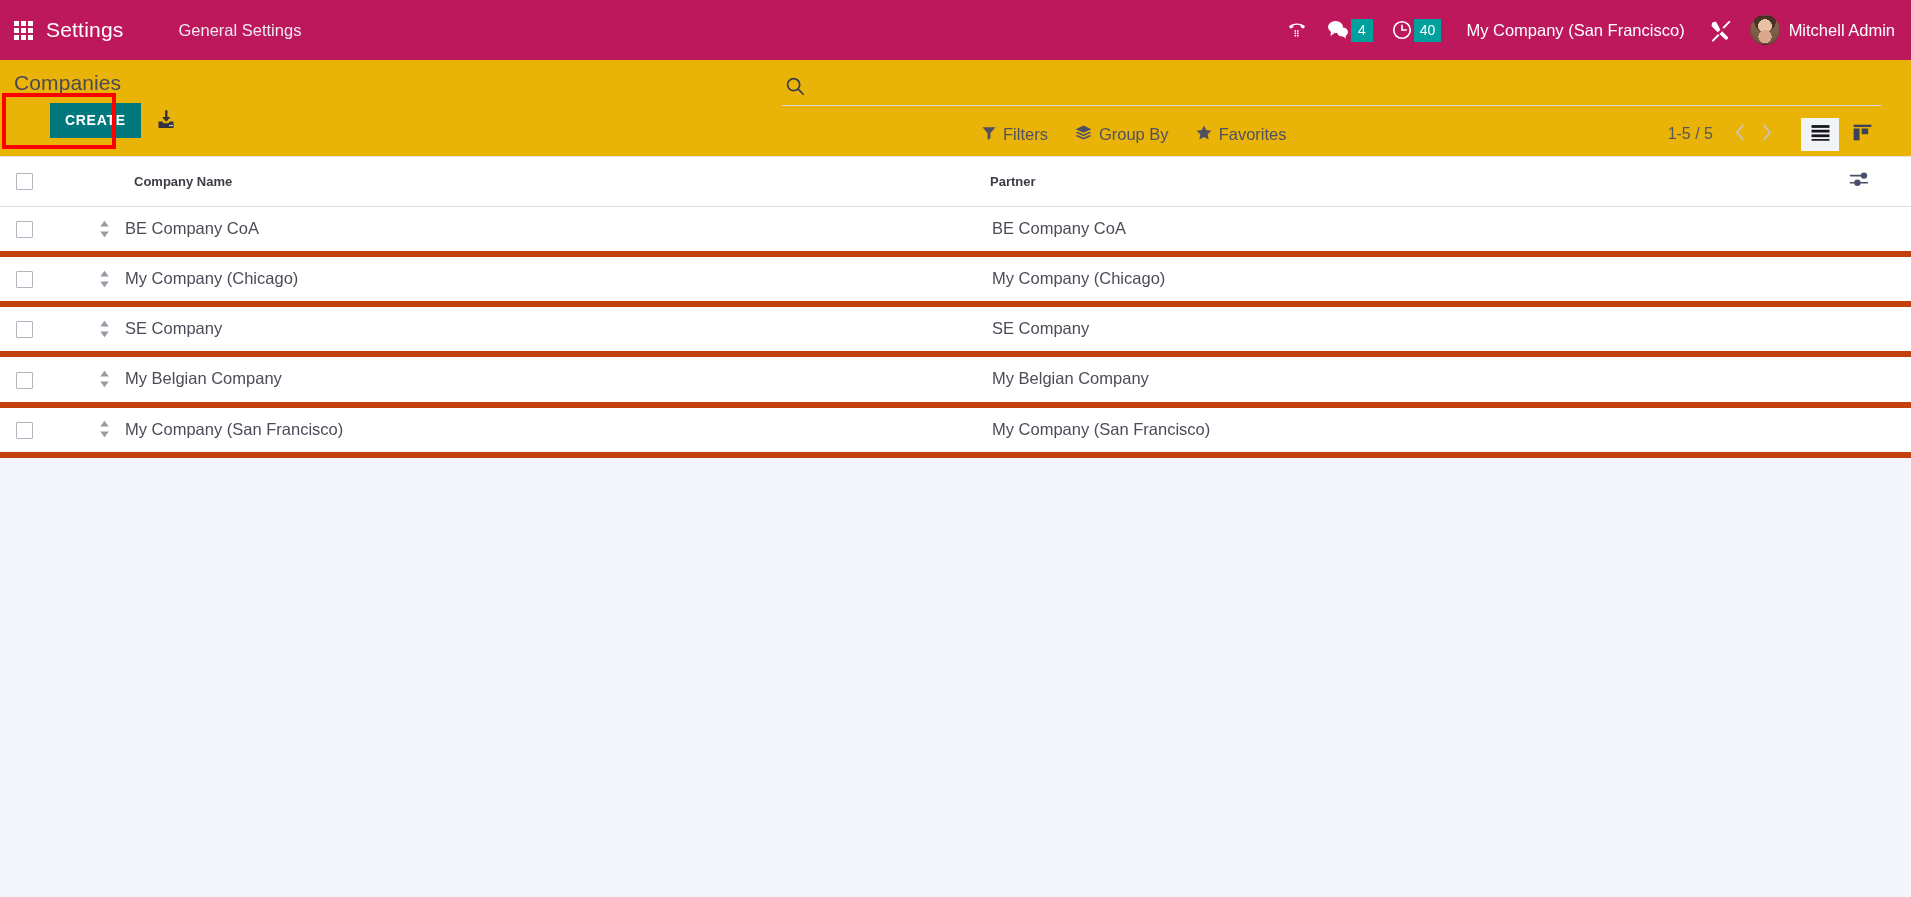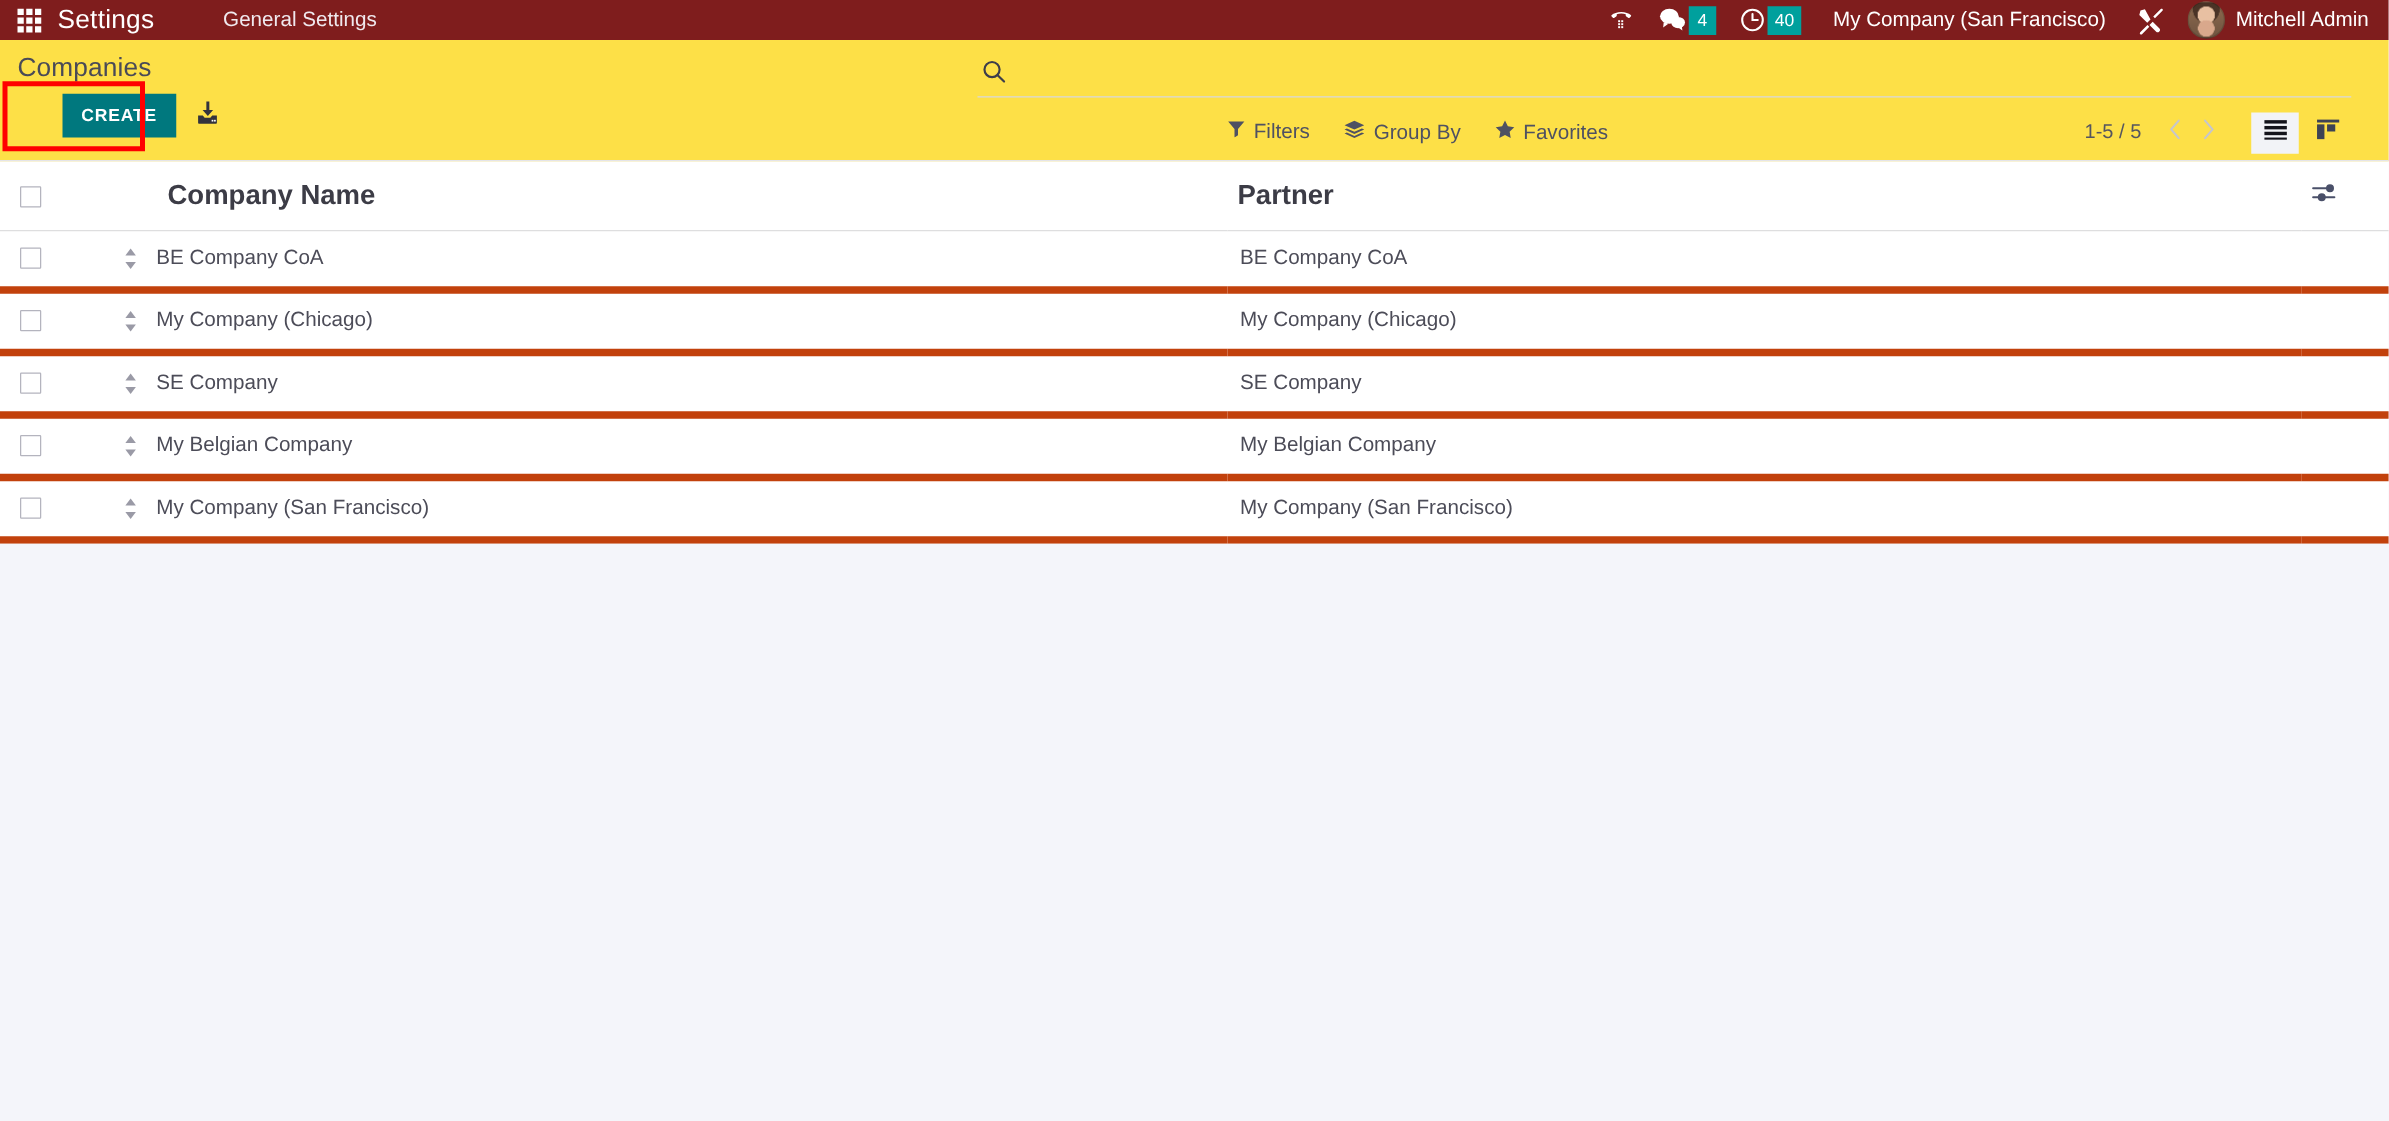--- a/index.html
+++ b/index.html
@@ -8,22 +8,22 @@
     width: 1911px;
     height: 897px;
     overflow: hidden;
     background: #f4f5fa;
     font-family: "Liberation Sans", "DejaVu Sans", sans-serif;
     -webkit-font-smoothing: antialiased;
   }
 
   
   .navbar {
-    height: 32px;
-    background: #7f1d1d;
+    height: 60px;
+    background: #be185d;
     display: flex;
     align-items: center;
     color: #ffffff;
     position: relative;
     z-index: 20;
   }
   .apps-menu-icon {
     width: 46px;
     display: flex;
     align-items: center;
@@ -101,21 +101,21 @@
       radial-gradient(circle at 50% 36%, #e8c0a2 0 30%, transparent 31%),
       radial-gradient(circle at 50% 20%, #4a3326 0 40%, transparent 41%),
       linear-gradient(#8d6a4f, #6f5440);
     overflow: hidden; flex: 0 0 auto;
     border: 1px solid rgba(0,0,0,.15);
   }
   .user-name { font-size: 16.5px; color: #ffffff; white-space: nowrap; }
 
   
   .control-panel {
-    background: #fde047;
+    background: #eab308;
     border-bottom: 1px solid #e4e4e8;
     padding: 0;
     position: relative;
     height: 97px;
   }
   .cp-left { position: absolute; left: 0; top: 0; }
   .breadcrumb {
     font-size: 21px;
     color: #4a4a57;
     padding: 11px 0 0 14px;
@@ -201,21 +201,21 @@
   .view-btn {
     width: 38px; height: 33px; display: flex; align-items: center; justify-content: center;
     cursor: pointer; background: transparent;
   }
   .view-btn.active { background: #f2f3f7; }
 
   
   .list-wrap { background: #ffffff; }
   table.o-list { width: 100%; border-collapse: collapse; background: #ffffff; }
   table.o-list thead th {
-    font-size: 22px;
+    font-size: 13px;
     color: #3c3c46;
     font-weight: 700;
     text-align: left;
     padding: 14px 8px 15px;
     border-bottom: 1px solid #dededf;
     background: #ffffff;
     white-space: nowrap;
   }
   table.o-list tbody td {
     font-size: 16.5px;

